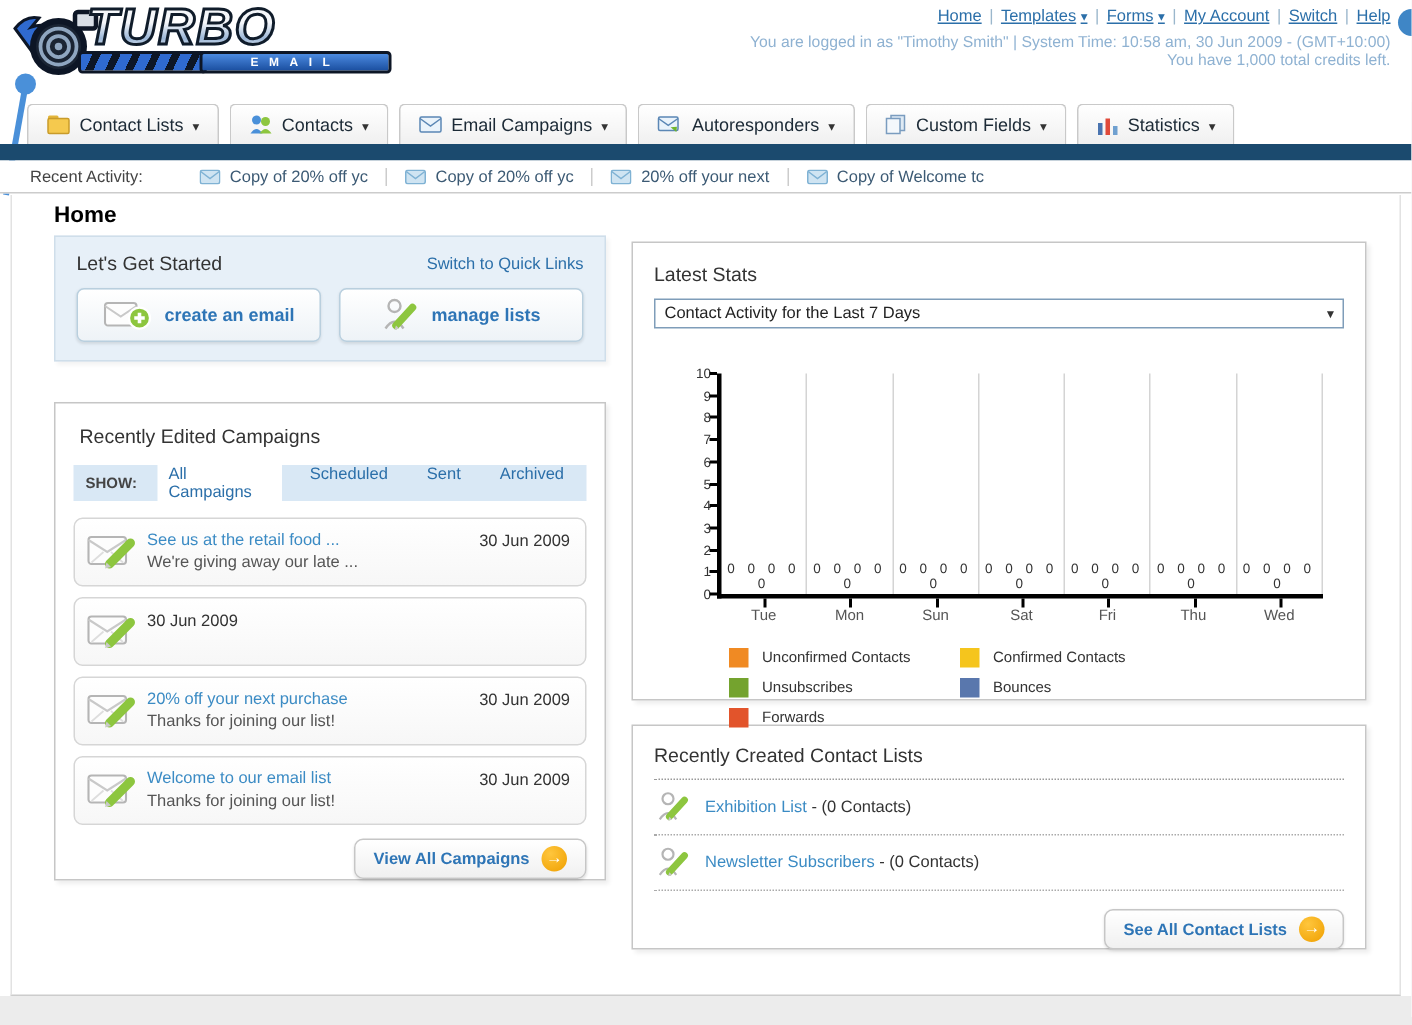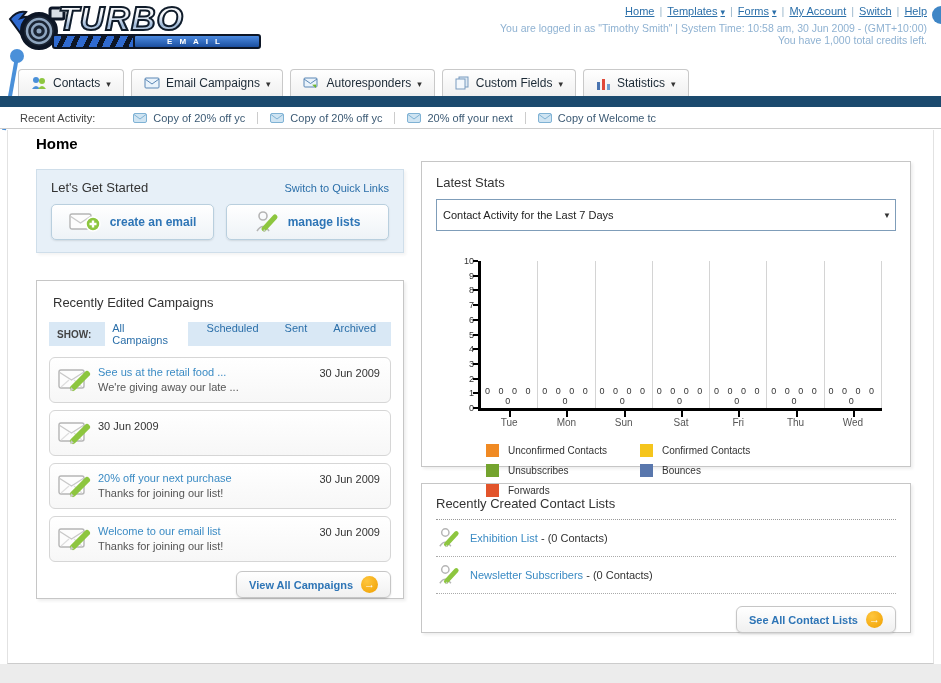--- a/index.html
+++ b/index.html
@@ -45,21 +45,21 @@
   .ra-label { color:#444; margin-right:26px; }
   .ra-item { display:flex; align-items:center; gap:6px; padding:0 12px; color:#3c5a74; }
   .ra-item + .ra-item { border-left:1px solid #ccc; }
 
   
   .main { position:absolute; top:130px; bottom:19px; left:7px; right:7px; background:#fff;
     border-left:1px solid #e2e2e2; border-right:1px solid #e2e2e2; border-bottom:1px solid #ccc; }
   .footer { position:absolute; bottom:0; left:0; right:0; height:19px; background:#ececec; }
   .page-title { position:absolute; top:5px; left:28px; font-size:15px; font-weight:bold; color:#000; }
 
-  .col-left { position:absolute; left:28px; top:39px; width:368px; }
+  .col-left { position:absolute; left:28px; top:27px; width:368px; }
   .col-right { position:absolute; left:413px; top:31px; width:490px; }
 
   .panel { background:#fff; border:1px solid #c6c6c6; box-shadow:2px 2px 3px rgba(0,0,0,0.07); }
   .panel-heading { font-size:13px; color:#333; }
 
   
   .get-started { background:#e7f0f8; border:1px solid #cfdeea; padding:10px 14px 12px; margin-bottom:27px; box-shadow:2px 2px 3px rgba(0,0,0,0.05); }
   .gs-head { display:flex; justify-content:space-between; align-items:center; margin-bottom:9px; }
   .gs-link { color:#2b6fa9; font-size:11px; text-decoration:none; }
   .gs-buttons { display:flex; gap:12px; }
@@ -83,21 +83,21 @@
   .panel-btn-row { display:flex; justify-content:flex-end; margin-top:9px; }
   .pill-btn { display:flex; align-items:center; gap:8px; height:27px; padding:0 12px;
     background:linear-gradient(#ffffff,#f0f0f0); border:1px solid #c6c6c6; border-radius:6px;
     color:#2e75b6; font-size:11px; font-weight:bold; cursor:pointer; box-shadow:0 1px 2px rgba(0,0,0,0.12); }
   .arrow-circle { width:17px; height:17px; border-radius:50%; background:radial-gradient(circle at 35% 30%, #ffc63d, #ef9f00);
     color:#fff; font-weight:bold; font-size:11px; line-height:17px; text-align:center; }
 
   
   .stats-panel { padding:13px 14px; height:306px; }
   .stats-panel .panel-heading { margin-bottom:9px; }
-  .fake-select { display:flex; align-items:center; justify-content:space-between; height:32px;
+  .fake-select { display:flex; align-items:center; justify-content:space-between; height:20px;
     border:1px solid #7f9db9; background:#fff; padding:0 4px 0 6px; font-size:11px; color:#222; cursor:pointer; }
   .fake-select .sel-arrow { font-size:8px; color:#333; }
 
   .chart-wrap { position:relative; margin:30px 0 0 42px; width:404px; height:150px;
     border-left:3px solid #000; border-bottom:3px solid #000; }
   .ytick-label { position:absolute; left:-24px; width:17px; text-align:right; font-size:9px; color:#333; }
   .ytick-mark { position:absolute; left:-8px; width:5px; height:2px; background:#000; }
   .chart-plot { display:flex; height:100%; }
   .chart-col { flex:1; position:relative; border-right:1px solid #d4d4d4; }
   .chart-zeros { position:absolute; bottom:2px; left:0; right:0; text-align:center; font-size:9px; color:#333; letter-spacing:3px; }
@@ -147,20 +147,28 @@
 
     <div class="top-links">
       <a href="#">Home</a><span class="tl-sep">|</span><a href="#" class="caret-dn">Templates</a><span class="tl-sep">|</span><a href="#" class="caret-dn">Forms</a><span class="tl-sep">|</span><a href="#">My Account</a><span class="tl-sep">|</span><a href="#">Switch</a><span class="tl-sep">|</span><a href="#">Help</a>
     </div>
     <div class="login-line">You are logged in as "Timothy Smith" | System Time: 10:58 am, 30 Jun 2009 - (GMT+10:00)</div>
     <div class="credits-line">You have 1,000 total credits left.</div>
     <div class="help-bubble"></div>
   </div>
 
   <div class="nav-tabs">
+    <div class="nav-tab">
+      <svg width="16" height="14" viewBox="0 0 16 14">
+          <rect x="1" y="1" width="7" height="4" rx="1" fill="#e3b53a"></rect>
+          <rect x="1" y="3" width="14" height="10" rx="1" fill="#f5c94e" stroke="#c89b2a"></rect>
+        </svg>
+      <span>Contact Lists</span>
+        <span class="caret"></span>
+    </div>
     <div class="nav-tab">
       <svg width="16" height="14" viewBox="0 0 16 14">
           <circle cx="5" cy="4" r="3" fill="#4a90d9"></circle>
           <path d="M1 13 q4 -6 8 0 z" fill="#4a90d9"></path>
           <circle cx="11" cy="5" r="3" fill="#8dc63f"></circle>
           <path d="M7 13 q4 -6 8 0 z" fill="#8dc63f"></path>
         </svg>
       <span>Contacts</span>
         <span class="caret"></span>
     </div>

